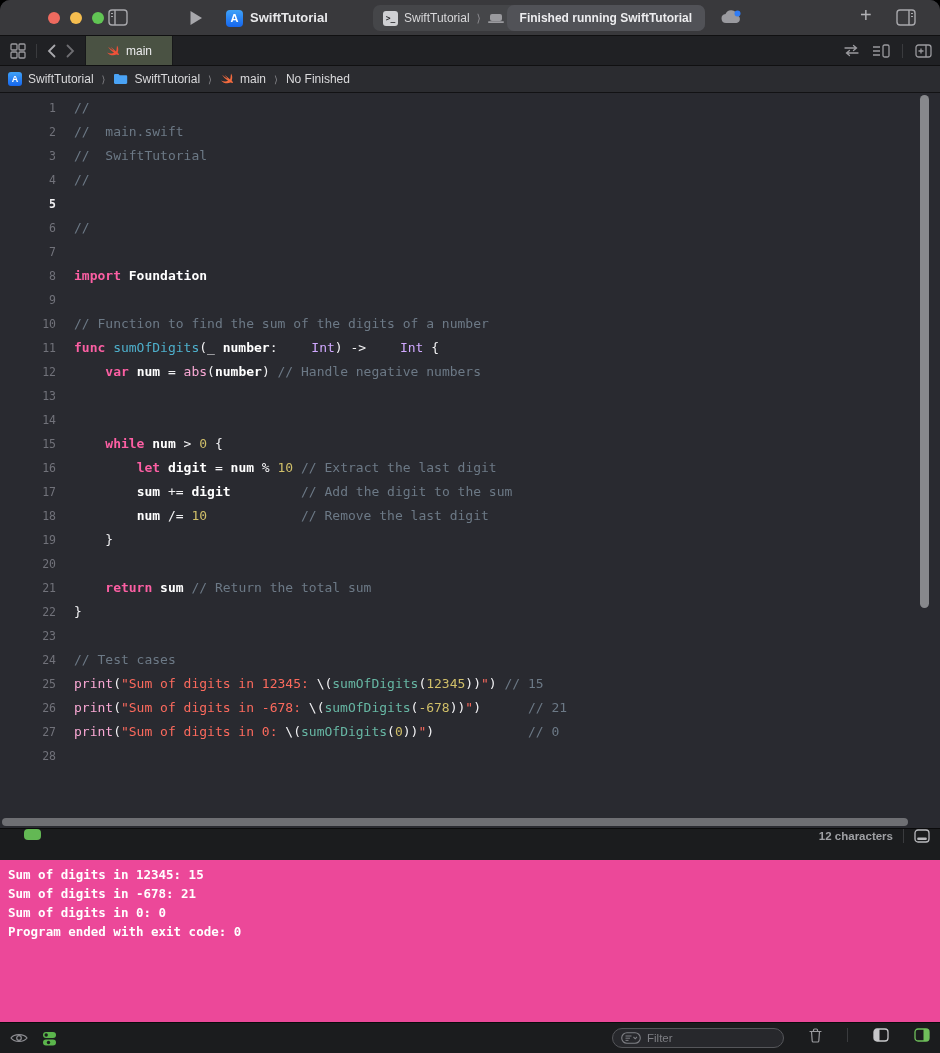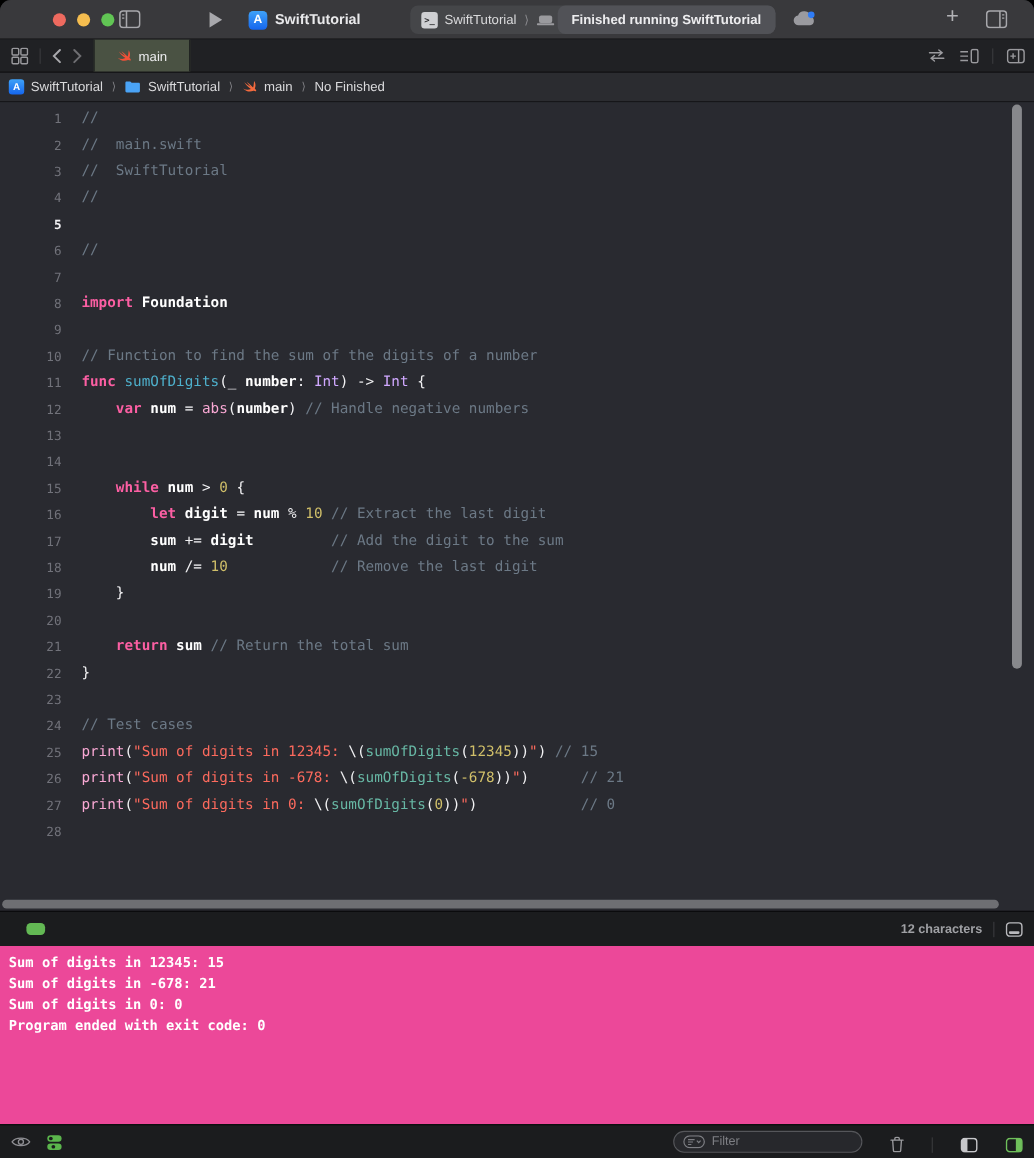--- a/index.html
+++ b/index.html
@@ -71,50 +71,50 @@
     font-family:"DejaVu Sans Mono","Liberation Mono",monospace; font-size:13px; }
   .code-lines { padding-top:3px; }
   .cline { display:flex; height:24px; line-height:24px; }
   .ln { flex:none; width:56px; text-align:right; color:#71727A; font-size:11.5px; }
   .ln.cur { color:#F0F0F2; font-weight:bold; }
   .ctext { margin-left:18px; white-space:pre; color:#FFFFFF; font-weight:500; }
   .tk-kw { color:#FC5FA3; font-weight:700; }
   .tk-co { color:#6C7986; font-weight:400; }
   .tk-nu { color:#D0BF69; }
   .tk-st { color:#FC6A5D; }
-  .tk-ty { color:#D0A8FF; }
+  .tk-ty { color:#D0A8FF;margin-left:26px; }
   .tk-sd { color:#f9a8d4; }
   .tk-dc { color:#4EB0CC; }
   .tk-pj { color:#67B7A4; }
   .tk-id { color:#FFFFFF; font-weight:700; }
   .tk-pl { color:#F2F2F4; }
   .tk-sel { background:#56687E; color:#A9B4C2; border-radius:2px; padding:3px 0; }
   .vscroll { position:absolute; top:2px; right:11px; width:9px; height:513px; border-radius:5px; background:#87888C; }
   .hscroll { position:absolute; bottom:2px; left:2px; width:906px; height:8px; border-radius:4px; background:#6E6F73; }
   
   .debugbar {
     height:32px; flex:none; background:#1B1C1E; border-top:1px solid #0B0B0C;
-    display:flex; align-items:center; padding:0 24px; position:relative;
+    display:flex; align-items:flex-start; padding:0 24px; position:relative;
   }
   .run-pill { width:17px; height:11px; border-radius:4px; background:#63B854; }
   .debug-right { position:absolute; right:10px; display:flex; align-items:center; gap:10px; }
   .char-count { font-size:11.5px; font-weight:600; color:#9FA0A4; }
   
   .console {
     height:162px; flex:none; background:#ec4899; padding:5px 8px;
     font-family:"DejaVu Sans Mono","Liberation Mono",monospace; font-size:12.5px; font-weight:bold;
     color:#FFFFFF; line-height:19px;
   }
   
   .bottombar {
     height:31px; flex:none; background:#1B1C1E; border-top:1px solid #0B0B0C;
     display:flex; align-items:center; padding:0 10px; position:relative;
   }
   .bb-left { display:flex; align-items:center; gap:14px; }
-  .bb-right { position:absolute; right:10px; display:flex; align-items:flex-end; gap:25px; }
+  .bb-right { position:absolute; right:10px; display:flex; align-items:flex-start; gap:25px; }
   .filter-field {
     width:172px; height:20px; border:1px solid #55565A; border-radius:10px; background:#27282C;
     display:flex; align-items:center; padding:0 8px; gap:6px;
   }
   .filter-field input {
     background:transparent; border:none; outline:none; color:#D0D0D3; font-size:11.5px; width:110px;
     font-family:"Liberation Sans", sans-serif;
   }
   .filter-field input::placeholder { color:#7E7F84; }
   svg { display:block; }

